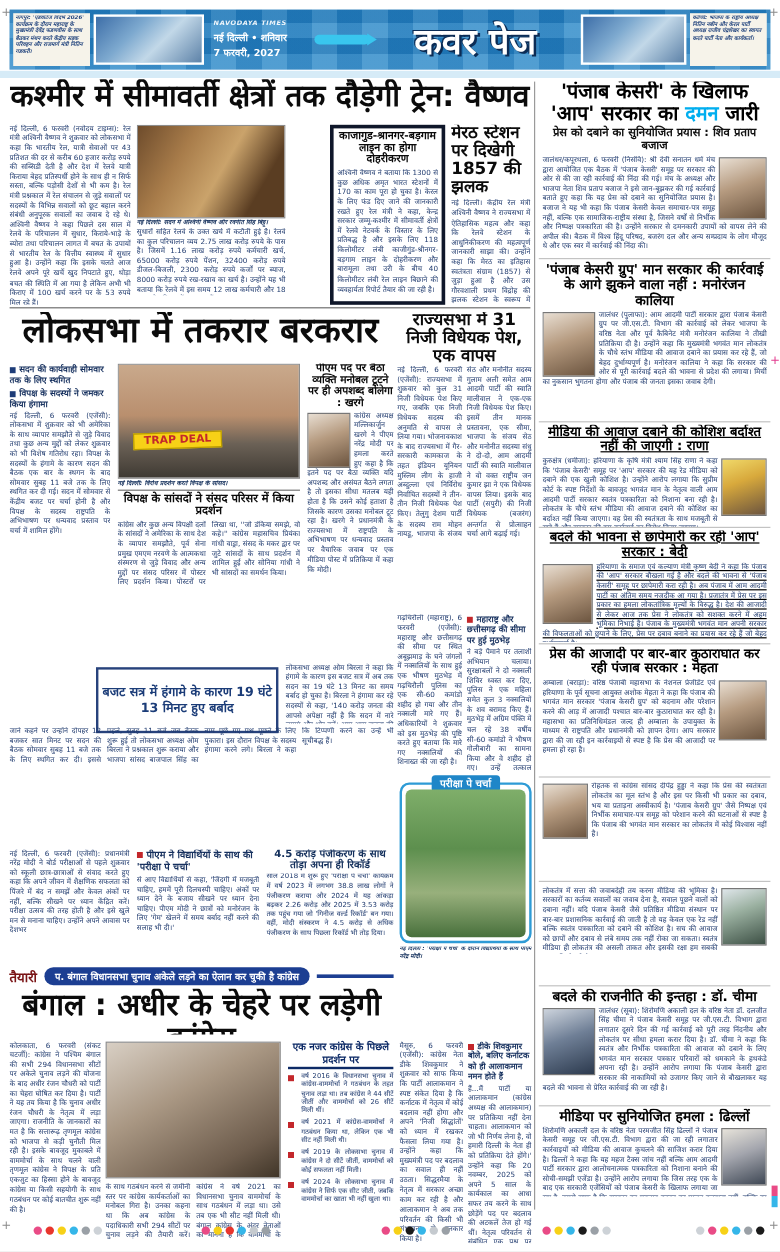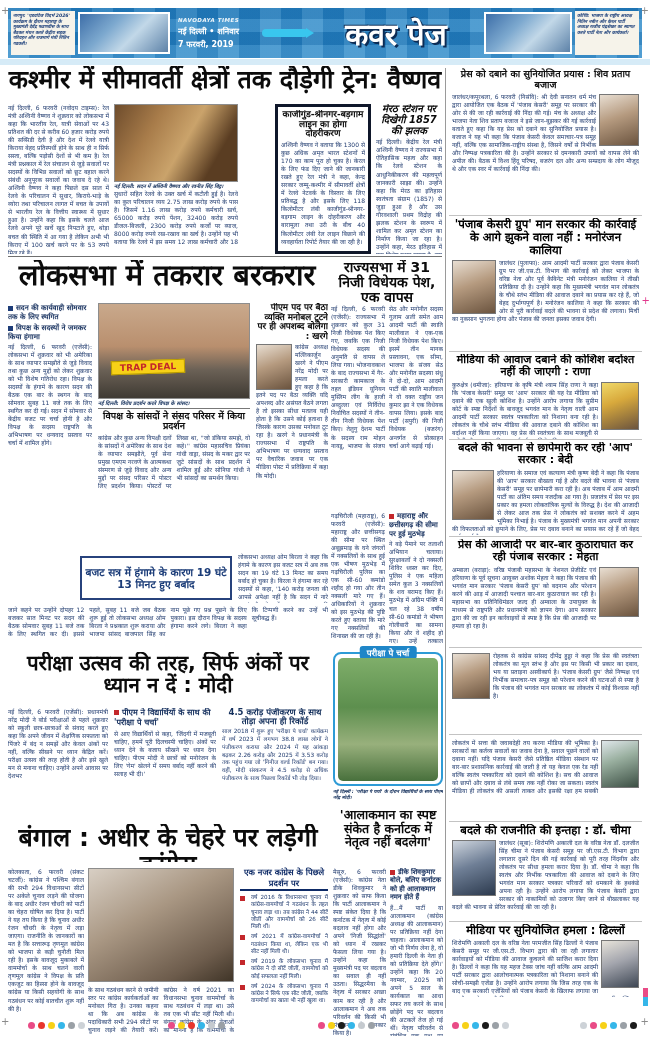--- a/index.html
+++ b/index.html
@@ -58,21 +58,21 @@
        background-image:repeating-linear-gradient(0deg, rgba(255,255,255,.10) 0 13px, rgba(10,40,90,.10) 13px 26px),
                         repeating-linear-gradient(90deg, rgba(255,255,255,.12) 0 21px, rgba(10,40,90,.08) 21px 42px);
        display:flex;align-items:center;">
     <div style="background:#f6f3ea;width:64px;height:44px;margin-left:3px;padding:2px;box-sizing:border-box;overflow:hidden;">
       <div class="cap" style="font-size:4.6px;color:#23457e;">नागपुर: 'एडवांटेज विदर्भ 2026' कार्यक्रम के दौरान महाराष्ट्र के मुख्यमंत्री देवेंद्र फडणवीस के साथ बैठकर मंथन करते केंद्रीय सड़क परिवहन और राजमार्ग मंत्री नितिन गडकरी।</div>
     </div>
     <div class="photo ph-head" style="width:92px;height:42px;margin-left:3px;border:2px solid #fff;"></div>
     <div style="margin-left:8px;color:#fff;width:78px;overflow:hidden;">
       <div style="font-style:italic;font-weight:bold;font-size:5.5px;letter-spacing:.5px;opacity:.9;">NAVODAYA TIMES</div>
       <div style="font-weight:bold;font-size:8px;margin-top:2px;">नई दिल्ली • शनिवार</div>
-      <div style="font-weight:bold;font-size:8px;margin-top:2px;">7 फरवरी, 2019</div>
+      <div style="font-weight:bold;font-size:8px;margin-top:2px;">7 फरवरी, 2027</div>
     </div>
     <div style="width:46px;height:8px;background:#39c6ee;border-radius:4px;margin-left:6px;position:relative;">
       <span style="position:absolute;right:-6px;top:-1px;width:0;height:0;border-left:8px solid #39c6ee;
             border-top:5px solid transparent;border-bottom:5px solid transparent;"></span>
     </div>
     <div style="flex:1;text-align:center;color:#fff;font-weight:bold;font-size:30px;
                 text-shadow:2px 2px 0 #0c2c55, -1px -1px 0 #0c2c55;">कवर पेज</div>
     <div class="photo ph-head" style="width:88px;height:42px;border:2px solid #fff;"></div>
     <div style="background:#f6f3ea;width:64px;height:44px;margin:0 3px;padding:2px;box-sizing:border-box;overflow:hidden;">
       <div class="cap" style="font-size:4.6px;color:#23457e;">कोच्चि: भाजपा के राष्ट्रीय अध्यक्ष नितिन नबीन और केरल पार्टी अध्यक्ष राजीव चंद्रशेखर का स्वागत करते पार्टी नेता और कार्यकर्ता।</div>
@@ -88,21 +88,21 @@
     <div style="flex:0 0 124px;overflow:hidden;">
       <div class="photo ph-lead" style="width:124px;height:78px;"></div>
       <div class="cap" style="margin:1px 0;">नई दिल्ली: सदन में अश्विनी वैष्णव और रवनीत सिंह बिट्टू।</div>
       <div class="body" style="height:56px;">सुधारों सहित रेलवे के उक्त खर्च में कटौती हुई है। रेलवे का कुल परिचालन व्यय 2.75 लाख करोड़ रुपये के पास है। जिसमें 1.16 लाख करोड़ रुपये कर्मचारी खर्च, 65000 करोड़ रुपये पेंशन, 32400 करोड़ रुपये डीजल-बिजली, 2300 करोड़ रुपये कर्जों पर ब्याज, 8000 करोड़ रुपये रख-रखाव का खर्च है। उन्होंने यह भी बताया कि रेलवे में इस समय 12 लाख कर्मचारी और 18 लाख सेवानिवृत्त पेंशनधारक हैं।</div>
     </div>
     <div style="flex:0 0 96px;border:3px solid #0f172a;padding:3px;box-sizing:border-box;overflow:hidden;margin-left:32px;">
       <div class="hl" style="font-size:9px;margin-bottom:2px;">काजीगुंड-श्रीनगर-बड़गाम लाइन का होगा दोहरीकरण</div>
       <div class="body">अश्विनी वैष्णव ने बताया कि 1300 से कुछ अधिक अमृत भारत स्टेशनों में 170 का काम पूरा हो चुका है। केरल के लिए फंड दिए जाने की जानकारी रखते हुए रेल मंत्री ने कहा, केन्द्र सरकार जम्मू-कश्मीर में सीमावर्ती क्षेत्रों में रेलवे नेटवर्क के विस्तार के लिए प्रतिबद्ध है और इसके लिए 118 किलोमीटर लंबी काजीगुंड-श्रीनगर-बड़गाम लाइन के दोहरीकरण और बारामूला तथा उरी के बीच 40 किलोमीटर लंबी रेल लाइन बिछाने की व्यवहार्यता रिपोर्ट तैयार की जा रही है।</div>
     </div>
     <div style="flex:1;overflow:hidden;">
-      <div class="hl" style="font-size:10px;text-align:center;margin-bottom:2px;font-style:italic;">मेरठ स्टेशन पर दिखेगी 1857 की झलक</div>
+      <div class="hl" style="font-size:14px;text-align:left;margin-bottom:2px;">मेरठ स्टेशन पर दिखेगी 1857 की झलक</div>
       <div class="body" style="height:134px;">नई दिल्ली। केंद्रीय रेल मंत्री अश्विनी वैष्णव ने राज्यसभा में ऐतिहासिक महत्व और कहा कि रेलवे स्टेशन के आधुनिकीकरण की महत्वपूर्ण जानकारी साझा की। उन्होंने कहा कि मेरठ का इतिहास स्वतंत्रता संग्राम (1857) से जुड़ा हुआ है और उस गौरवशाली प्रथम विद्रोह की झलक स्टेशन के स्वरूप में शामिल कर अमृत स्टेशन का निर्माण किया जा रहा है। उन्होंने कहा, मेरठ इतिहास में एक विशेष स्थान रखता है, उस विरासत को वहां के स्टेशन पर दिखाया जाएगा। वैष्णव ने राज्यसभा में सांसद लक्ष्मीकांत वाजपेयी के सवाल पर यह जवाब दिया था कि मेरठ के वरिष्ठ नागरिकों और स्वतंत्रता आंदोलन की कलाकृतियां झलकेंगी। स्थानीय वरिष्ठ नागरिकों के साथ बैठकर डिजाइन मंजूर किया है और एक नया डिजाइन प्रस्तुत किया है। अब उसी पर तेजी से काम चल रहा है।</div>
     </div>
   </div>
   <div class="abs hline" style="left:8px;top:256px;width:434px;"></div>
 
   <div class="abs hl" style="left:8px;top:260px;width:318px;height:40px;font-size:29px;">लोकसभा में तकरार बरकरार</div>
 
   <div class="abs hl" style="left:331px;top:260px;width:112px;height:42px;font-size:14px;">राज्यसभा में 31 निजी विधेयक पेश, एक वापस</div>
   <div class="abs body" style="left:331px;top:305px;width:112px;height:148px;column-count:2;column-gap:4px;">नई दिल्ली, 6 फरवरी (एजेंसी): राज्यसभा में शुक्रवार को कुल 31 निजी विधेयक पेश किए गए, जबकि एक निजी विधेयक सदस्य की अनुमति से वापस ले लिया गया। भोजनावकाश के बाद राज्यसभा में गैर-सरकारी कामकाज के तहत इंडियन यूनियन मुस्लिम लीग के हाजी अब्दुल्ला एवं निर्विरोध निर्वाचित सदस्यों ने तीन-तीन निजी विधेयक पेश किए। तेलुगु देशम पार्टी के सदस्य राम मोहन नायडू, भाजपा के संजय सेठ और मनोनीत सदस्य गुलाम अली समेत आम आदमी पार्टी की स्वाति मालीवाल ने एक-एक निजी विधेयक पेश किए। इसमें तीन मानक प्रस्तावना, एक सीमा, भाजपा के संजय सेठ और मनोनीत सदस्या संधु ने दो-दो, आम आदमी पार्टी की स्वाति मालीवाल ने वो वक्त राष्ट्रीय जन कुमार झा ने एक विधेयक वापस लिया। इसके बाद पार्टी (सपुरी) की निजी विधेयक (बजरंग) अन्तर्गत से प्रोत्साहन चर्चा आगे बढ़ाई गई।</div>
 
@@ -114,65 +114,69 @@
     </div>
     <div style="flex:0 0 152px;overflow:hidden;">
       <div class="photo ph-parl" style="width:152px;height:96px;">
         <span class="banner">TRAP DEAL</span>
       </div>
       <div class="cap" style="margin:1px 0;">नई दिल्ली: विरोध प्रदर्शन करते विपक्ष के सांसद।</div>
       <div class="hl" style="font-size:9.5px;border-top:1px solid #777;padding-top:2px;margin:2px 0;">विपक्ष के सांसदों ने संसद परिसर में किया प्रदर्शन</div>
       <div class="body" style="height:124px;column-count:2;column-gap:5px;">कांग्रेस और कुछ अन्य विपक्षी दलों के सांसदों ने अमेरिका के साथ देश के व्यापार समझौते, पूर्व सेना प्रमुख एमएम नरवणे के आत्मकथा संस्मरण से जुड़े विवाद और अन्य मुद्दों पर संसद परिसर में पोस्टर लिए प्रदर्शन किया। पोस्टरों पर लिखा था, ''जो डंकिया समझे, वो कहे।'' कांग्रेस महासचिव प्रियंका गांधी वाड्रा, संसद के मकर द्वार पर जुटे सांसदों के साथ प्रदर्शन में शामिल हुईं और सोनिया गांधी ने भी सांसदों का समर्थन किया।</div>
     </div>
     <div style="flex:1;overflow:hidden;">
-      <div class="hl" style="font-size:8.8px;margin-bottom:2px;text-align:right;">पीएम पद पर बैठा व्यक्ति मनोबल टूटने पर ही अपशब्द बोलेगा : खरगे</div>
+      <div class="hl" style="font-size:8.8px;margin-bottom:2px;">पीएम पद पर बैठा व्यक्ति मनोबल टूटने पर ही अपशब्द बोलेगा : खरगे</div>
       <div class="body" style="height:212px;">
         <span class="port left" style="width:34px;height:44px;"></span>
         <span>कांग्रेस अध्यक्ष मल्लिकार्जुन खरगे ने पीएम नरेंद्र मोदी पर हमला करते हुए कहा है कि इतने पद पर बैठा व्यक्ति यदि अपशब्द और असंयत बैठने लगता है तो इसका सीधा मतलब यही होता है कि उसने कोई हताशा है जिसके कारण उसका मनोबल टूट रहा है। खरगे ने प्रधानमंत्री के राज्यसभा में राष्ट्रपति के अभिभाषण पर धन्यवाद प्रस्ताव पर वैचारिक जवाब पर एक मीडिया पोस्ट में प्रतिक्रिया में कहा कि मोदी।</span>
       </div>
     </div>
   </div>
 
-  <div class="abs" style="left:80px;top:556px;width:152px;height:44px;border:2px solid #27427c;display:flex;align-items:center;justify-content:center;box-sizing:border-box;">
+  <div class="abs" style="left:80px;top:556px;width:152px;height:55px;border:2px solid #27427c;display:flex;align-items:center;justify-content:center;box-sizing:border-box;">
     <div style="font-size:10.5px;font-weight:bold;color:#1b3c78;text-align:center;line-height:1.15;padding:0 3px;">बजट सत्र में हंगामे के कारण 19 घंटे 13 मिनट हुए बर्बाद</div>
   </div>
   <div class="abs body" style="left:238px;top:553px;width:90px;height:50px;">लोकसभा अध्यक्ष ओम बिरला ने कहा कि हंगामे के कारण इस बजट सत्र में अब तक सदन का 19 घंटे 13 मिनट का समय बर्बाद हो चुका है। बिरला ने हंगामा कर रहे सदस्यों से कहा, '140 करोड़ जनता की आपसे अपेक्षा नहीं है कि सदन में नारे लगाएं और शोर करें। आप आम जनता की समस्याओं से जुड़े सवाल पूछने के लिए चुने गए हैं, सदन की कार्यवाही को समय से चलना चाहिए तो ऐसा सदन में नहीं चल सकता।'</div>
   <div class="abs body" style="left:8px;top:606px;width:320px;height:42px;column-count:4;column-gap:5px;">जाने कहने पर उन्होंने दोपहर 12 बजकर सात मिनट पर सदन की बैठक सोमवार सुबह 11 बजे तक के लिए स्थगित कर दी। इससे पहले, सुबह 11 बजे जब बैठक शुरू हुई तो लोकसभा अध्यक्ष ओम बिरला ने प्रश्नकाल शुरू कराया और भाजपा सांसद बाजपाल सिंह का नाम पूछे गए प्रश्न पूछने के लिए पुकारा। इस दौरान विपक्ष के सदस्य हंगामा करने लगे। बिरला ने कहा कि टिप्पणी करने का उन्हें भी सूचीबद्ध हैं।</div>
 
   <div class="abs" style="left:331px;top:512px;width:112px;height:134px;display:flex;gap:4px;">
     <div class="body" style="flex:0 0 54px;">गढ़चिरौली (महाराष्ट्र), 6 फरवरी (एजेंसी): महाराष्ट्र और छत्तीसगढ़ की सीमा पर स्थित अबूझमाड़ के घने जंगलों में नक्सलियों के साथ हुई एक भीषण मुठभेड़ में गढ़चिरौली पुलिस का एक सी-60 कमांडो शहीद हो गया और तीन नक्सली मारे गए हैं। अधिकारियों ने शुक्रवार को इस मुठभेड़ की पुष्टि करते हुए बताया कि मारे गए नक्सलियों की शिनाख्त की जा रही है।</div>
     <div style="flex:1;overflow:hidden;">
       <div class="bullet-h" style="font-size:7px;">
         <span class="sq red"></span><span>महाराष्ट्र और छत्तीसगढ़ की सीमा पर हुई मुठभेड़</span>
       </div>
       <div class="body" style="height:104px;">ने बड़े पैमाने पर तलाशी अभियान चलाया। सुरक्षाबलों ने दो नक्सली शिविर ध्वस्त कर दिए, पुलिस ने एक महिला समेत कुल 3 नक्सलियों के शव बरामद किए हैं। मुठभेड़ में अग्रिम पंक्ति में चल रहे 38 वर्षीय सी-60 कमांडो ने भीषण गोलीबारी का सामना किया और वे शहीद हो गए। उन्हें तत्काल एयरलिफ्ट कर अस्पताल ले जाया गया जहां चिकित्सकों ने उन्हें मृत घोषित कर दिया।</div>
     </div>
   </div>
 
-  <div class="abs hl" style="left:8px;top:652px;width:320px;height:52px;font-size:20.5px;">परीक्षा उत्सव की तरह, सिर्फ अंकों पर ध्यान न दें : मोदी</div>
   <div class="abs" style="left:8px;top:708px;width:320px;height:92px;display:flex;gap:6px;">
     <div class="body" style="flex:0 0 100px;">नई दिल्ली, 6 फरवरी (एजेंसी): प्रधानमंत्री नरेंद्र मोदी ने बोर्ड परीक्षाओं से पहले शुक्रवार को स्कूली छात्र-छात्राओं से संवाद करते हुए कहा कि अपने जीवन में शैक्षणिक सफलता को पिंजरे में बंद न समझें और केवल अंकों पर नहीं, बल्कि सीखने पर ध्यान केंद्रित करें। परीक्षा उत्सव की तरह होती है और इसे खुले मन से मनाना चाहिए। उन्होंने अपने आवास पर देशभर</div>
     <div style="flex:0 0 102px;overflow:hidden;">
       <div class="bullet-h" style="font-size:8px;">
         <span class="sq red"></span><span>पीएम ने विद्यार्थियों के साथ की 'परीक्षा पे चर्चा'</span>
       </div>
       <div class="body" style="height:64px;">से आए विद्यार्थियों से कहा, 'जिंदगी में मजबूती चाहिए, हममें पूरी दिलचस्पी चाहिए। अंकों पर ध्यान देने के बजाय सीखने पर ध्यान देना चाहिए। पीएम मोदी ने छात्रों को मनोरंजन के लिए 'गेम' खेलने में समय बर्बाद नहीं करने की सलाह भी दी।'</div>
     </div>
     <div style="flex:1;overflow:hidden;">
       <div class="hl" style="font-size:8.5px;color:#14305c;margin-bottom:2px;">4.5 करोड़ पंजीकरण के साथ तोड़ा अपना ही रिकॉर्ड</div>
       <div class="body" style="font-size:5.8px;height:66px;">साल 2018 में शुरू हुए 'परीक्षा पे चर्चा' कार्यक्रम में वर्ष 2023 में लगभग 38.8 लाख लोगों ने पंजीकरण कराया और 2024 में यह आंकड़ा बढ़कर 2.26 करोड़ और 2025 में 3.53 करोड़ तक पहुंच गया जो 'गिनीज वर्ल्ड रिकॉर्ड' बन गया। वहीं, मोदी संस्करण ने 4.5 करोड़ से अधिक पंजीकरण के साथ पिछला रिकॉर्ड भी तोड़ दिया।</div>
     </div>
   </div>
 
   <div class="abs" style="left:333px;top:652px;width:110px;height:134px;border:2px solid #2e9bd6;border-radius:8px;box-sizing:border-box;">
     <span class="tab">परीक्षा पे चर्चा</span>
     <div class="ph-green" style="position:absolute;left:3px;top:4px;right:3px;bottom:3px;border-radius:5px;"></div>
   </div>
   <div class="abs cap" style="left:333px;top:789px;width:110px;height:12px;font-size:4.8px;">नई दिल्ली : 'परीक्षा पे चर्चा' के दौरान विद्यार्थियों के साथ पीएम नरेंद्र मोदी।</div>
 
+  <div class="abs" style="left:8px;top:804px;width:320px;height:18px;display:flex;align-items:center;gap:6px;">
+    <span style="font-weight:bold;font-size:11px;color:#7a1416;">तैयारी</span>
+    <span class="pill">प. बंगाल विधानसभा चुनाव अकेले लड़ने का ऐलान कर चुकी है कांग्रेस</span>
+    <span style="flex:1;height:3px;background:#1c3e92;"></span>
+  </div>
   <div class="abs hl" style="left:8px;top:824px;width:320px;height:38px;font-size:25px;">बंगाल : अधीर के चेहरे पर लड़ेगी कांग्रेस</div>
   <div class="abs body" style="left:8px;top:868px;width:76px;height:166px;">कोलकाता, 6 फरवरी (संकट चटर्जी): कांग्रेस ने पश्चिम बंगाल की सभी 294 विधानसभा सीटों पर अकेले चुनाव लड़ने की योजना के बाद अधीर रंजन चौधरी को पार्टी का चेहरा घोषित कर दिया है। पार्टी ने यह तय किया है कि चुनाव अधीर रंजन चौधरी के नेतृत्व में लड़ा जाएगा। राजनीति के जानकारों का मत है कि सत्तारूढ़ तृणमूल कांग्रेस को भाजपा से कड़ी चुनौती मिल रही है। इसके बावजूद मुकाबले में वाममोर्चा के साथ चलने वाली तृणमूल कांग्रेस ने विपक्ष के प्रति एकजुट का हिस्सा होने के बावजूद कांग्रेस या किसी सहयोगी के साथ गठबंधन पर कोई बातचीत शुरू नहीं की है।</div>
   <div class="abs photo ph-adhir" style="left:88px;top:868px;width:146px;height:114px;"></div>
   <div class="abs body" style="left:88px;top:986px;width:146px;height:50px;column-count:2;column-gap:5px;">के साथ गठबंधन करने से जमीनी स्तर पर कांग्रेस कार्यकर्ताओं का मनोबल गिरा है। उनका कहना था कि अब कांग्रेस के पदाधिकारी सभी 294 सीटों पर चुनाव लड़ने की तैयारी करें। कांग्रेस ने वर्ष 2021 का विधानसभा चुनाव वाममोर्चा के साथ गठबंधन में लड़ा था। उसे तब एक भी सीट नहीं मिली थी। बंगाल कांग्रेस के अंदर नेताओं का मानना है कि वाममोर्चा के बजाय भाजपा से लड़ने की बात करती हैं, लेकिन वे चाहते हैं कि कांग्रेस और भाजपा को सबसे ज्यादा नुकसान हो।</div>
   <div class="abs" style="left:240px;top:866px;width:88px;height:172px;overflow:hidden;">
     <div class="boxtitle">एक नजर कांग्रेस के पिछले प्रदर्शन पर</div>
     <div class="boxitem">
       <span class="sq red"></span>
         <span>वर्ष 2016 के विधानसभा चुनाव में कांग्रेस-वाममोर्चा ने गठबंधन के तहत चुनाव लड़ा था। तब कांग्रेस ने 44 सीटें जीतीं और वाममोर्चा को 26 सीटें मिली थीं।</span>
       </div>
@@ -183,58 +187,60 @@
     <div class="boxitem">
       <span class="sq red"></span>
         <span>वर्ष 2019 के लोकसभा चुनाव में कांग्रेस ने दो सीटें जीतीं, वाममोर्चा को कोई सफलता नहीं मिली।</span>
       </div>
     <div class="boxitem">
       <span class="sq red"></span>
         <span>वर्ष 2024 के लोकसभा चुनाव में कांग्रेस ने सिर्फ एक सीट जीती, जबकि वाममोर्चा का खाता भी नहीं खुला था।</span>
       </div>
   </div>
 
-  <div class="abs hl" style="left:333px;top:808px;width:110px;height:56px;font-size:12.5px;">'आलाकमान का स्पष्ट संकेत है कर्नाटक में नेतृत्व नहीं बदलेगा'</div>
   <div class="abs" style="left:333px;top:868px;width:110px;height:168px;display:flex;gap:4px;">
     <div class="body" style="flex:0 0 53px;">मैसूरु, 6 फरवरी (एजेंसी): कांग्रेस नेता डीके शिवकुमार ने शुक्रवार को साफ किया कि पार्टी आलाकमान ने स्पष्ट संकेत दिया है कि कर्नाटक में नेतृत्व में कोई बदलाव नहीं होगा और अपने 'निजी सिद्धांतों' को ध्यान में रखकर फैसला लिया गया है। उन्होंने कहा कि मुख्यमंत्री पद पर बदलाव का सवाल ही नहीं उठता। सिद्धरमैया के नेतृत्व में सरकार अच्छा काम कर रही है और आलाकमान ने अब तक परिवर्तन की किसी भी संभावना से इनकार किया है।</div>
     <div style="flex:1;overflow:hidden;">
       <div class="bullet-h" style="font-size:6.8px;">
         <span class="sq red"></span><span>डीके शिवकुमार बोले, बलिए कर्नाटक को ही आलाकमान नमन होते हैं</span>
       </div>
       <div class="body" style="height:132px;">हैं...मैं पार्टी या आलाकमान (कांग्रेस अध्यक्ष की आलाकमान) पर प्रतिक्रिया नहीं देना चाहता। आलाकमान को जो भी निर्णय लेना है, वो हमारी दिल्ली के नेता ही को प्रतिक्रिया देते होंगे।' उन्होंने कहा कि 20 नवम्बर, 2025 को अपने 5 साल के कार्यकाल का आधा सफर तय करने के साथ छोड़ेंगे पद पर बदलाव की अटकलें तेज हो गई थीं। नेतृत्व परिवर्तन से संबंधित एक प्रश्न पर पार्टी ने पत्रकारों से कहा, 'मीडिया केवल आम राजनीतिक हलकों में इस पर कोई चर्चा नहीं हो रही। यह मुद्दा सुलझ चुका है। मेरे अनुसार, आलाकमान ने खुलकर कुछ न कहा हो, लेकिन स्पष्ट संकेत दे दिया है कि नेतृत्व में कोई बदलाव नहीं होगा।'</div>
     </div>
   </div>
 
   <div class="abs" style="left:449px;top:66px;width:193px;height:944px;">
 
     <div class="rail-story" style="height:150px;">
+      <div class="rail-h" style="font-size:16.5px;">
+        <span>'पंजाब केसरी' के खिलाफ 'आप' सरकार का </span><span class="cyan">दमन</span><span> जारी</span>
+      </div>
       <div class="rail-sub">प्रेस को दबाने का सुनियोजित प्रयास : शिव प्रताप बजाज</div>
       <div class="body" style="height:92px;">
         <span class="port" style="width:38px;height:50px;"></span>
         <span>जालंधर/कपूरथला, 6 फरवरी (निसंवि): श्री देवी सनातन धर्म मंच द्वारा आयोजित एक बैठक में 'पंजाब केसरी' समूह पर सरकार की ओर से की जा रही कार्रवाई की निंदा की गई। मंच के अध्यक्ष और भाजपा नेता शिव प्रताप बजाज ने इसे जान-बूझकर की गई कार्रवाई बताते हुए कहा कि यह प्रेस को दबाने का सुनियोजित प्रयास है। बजाज ने यह भी कहा कि पंजाब केसरी केवल समाचार-पत्र समूह नहीं, बल्कि एक सामाजिक-राष्ट्रीय संस्था है, जिसने वर्षों से निर्भीक और निष्पक्ष पत्रकारिता की है। उन्होंने सरकार से दमनकारी उपायों को वापस लेने की अपील की। बैठक में विश्व हिंदू परिषद, बजरंग दल और अन्य सम्प्रदाय के लोग मौजूद थे और एक स्वर में कार्रवाई की निंदा की।</span>
       </div>
     </div>
 
     <div class="rail-story" style="height:136px;">
       <div class="rail-h" style="font-size:11.5px;">'पंजाब केसरी ग्रुप' मान सरकार की कार्रवाई के आगे झुकने वाला नहीं : मनोरंजन कालिया</div>
       <div class="body" style="height:100px;margin-top:2px;">
         <span class="port left" style="width:42px;height:52px;"></span>
         <span>जालंधर (पुलाफा): आम आदमी पार्टी सरकार द्वारा पंजाब केसरी ग्रुप पर जी.एस.टी. विभाग की कार्रवाई को लेकर भाजपा के वरिष्ठ नेता और पूर्व कैबिनेट मंत्री मनोरंजन कालिया ने तीखी प्रतिक्रिया दी है। उन्होंने कहा कि मुख्यमंत्री भगवंत मान लोकतंत्र के चौथे स्तंभ मीडिया की आवाज दबाने का प्रयास कर रहे हैं, जो बेहद दुर्भाग्यपूर्ण है। मनोरंजन कालिया ने कहा कि सरकार की ओर से पूरी कार्रवाई बदले की भावना से प्रदेश की लगाया। मिर्ची का नुकसान भुगतना होगा और पंजाब की जनता इसका जवाब देगी।</span>
       </div>
     </div>
 
     <div class="rail-story" style="height:88px;">
-      <div class="rail-h" style="font-size:11px;">मीडिया की आवाज दबाने की कोशिश बर्दाश्त नहीं की जाएगी : राणा</div>
+      <div class="rail-h" style="font-size:11px;text-decoration:underline;">मीडिया की आवाज दबाने की कोशिश बर्दाश्त नहीं की जाएगी : राणा</div>
       <div class="body" style="height:58px;margin-top:2px;">
         <span class="port" style="width:36px;height:46px;background:linear-gradient(160deg,#f0d96a 0%,#d8a93c 40%,#6b543f 100%);"></span>
         <span>कुरुक्षेत्र (धमीजा): हरियाणा के कृषि मंत्री श्याम सिंह राणा ने कहा कि 'पंजाब केसरी' समूह पर 'आप' सरकार की यह रेड मीडिया को दबाने की एक खुली कोशिश है। उन्होंने आरोप लगाया कि सुप्रीम कोर्ट के स्पष्ट निर्देशों के बावजूद भगवंत मान के नेतृत्व वाली आम आदमी पार्टी सरकार स्वतंत्र पत्रकारिता को निशाना बना रही है। लोकतंत्र के चौथे स्तंभ मीडिया की आवाज दबाने की कोशिश का बर्दाश्त नहीं किया जाएगा। वह प्रेस की स्वतंत्रता के साथ मजबूती से खड़े हैं और सरकार की इस कार्रवाई का विरोध किया जाएगा।</span>
       </div>
     </div>
 
-    <div class="rail-story" style="height:97px;">
+    <div class="rail-story" style="height:97px;text-decoration:underline;">
       <div class="rail-h" style="font-size:11px;">बदले की भावना से छापेमारी कर रही 'आप' सरकार : बेदी</div>
       <div class="body" style="height:66px;margin-top:2px;">
         <span class="port left" style="width:40px;height:48px;"></span>
         <span>हरियाणा के समाज एवं कल्याण मंत्री कृष्ण बेदी ने कहा कि पंजाब की 'आप' सरकार बौखला गई है और बदले की भावना से 'पंजाब केसरी' समूह पर छापेमारी करा रही है। अब पंजाब में आम आदमी पार्टी का अंतिम समय नजदीक आ गया है। प्रजातंत्र में प्रेस पर इस प्रकार का हमला लोकतांत्रिक मूल्यों के विरुद्ध है। देश की आजादी से लेकर आज तक प्रेस ने लोकतंत्र को सशक्त करने में अहम भूमिका निभाई है। पंजाब के मुख्यमंत्री भगवंत मान अपनी सरकार की विफलताओं को छुपाने के लिए, प्रेस पर दबाव बनाने का प्रयास कर रहे हैं जो बेहद दुर्भाग्यपूर्ण है।</span>
       </div>
     </div>
 
     <div class="rail-story" style="height:111px;">
       <div class="rail-h" style="font-size:11px;">प्रेस की आजादी पर बार-बार कुठाराघात कर रही पंजाब सरकार : मेहता</div>
       <div class="body" style="height:78px;margin-top:2px;">

